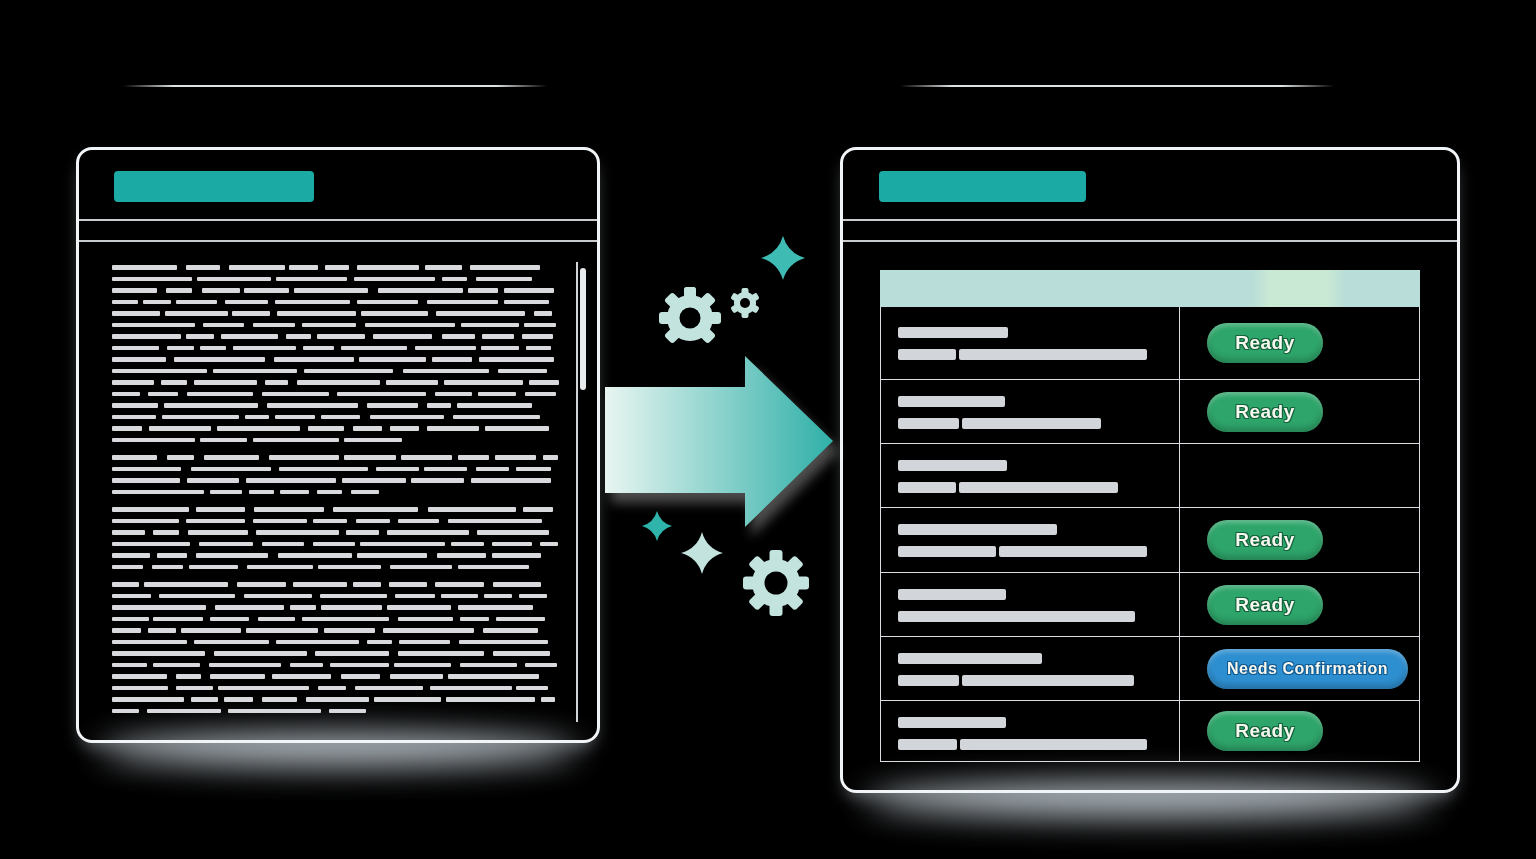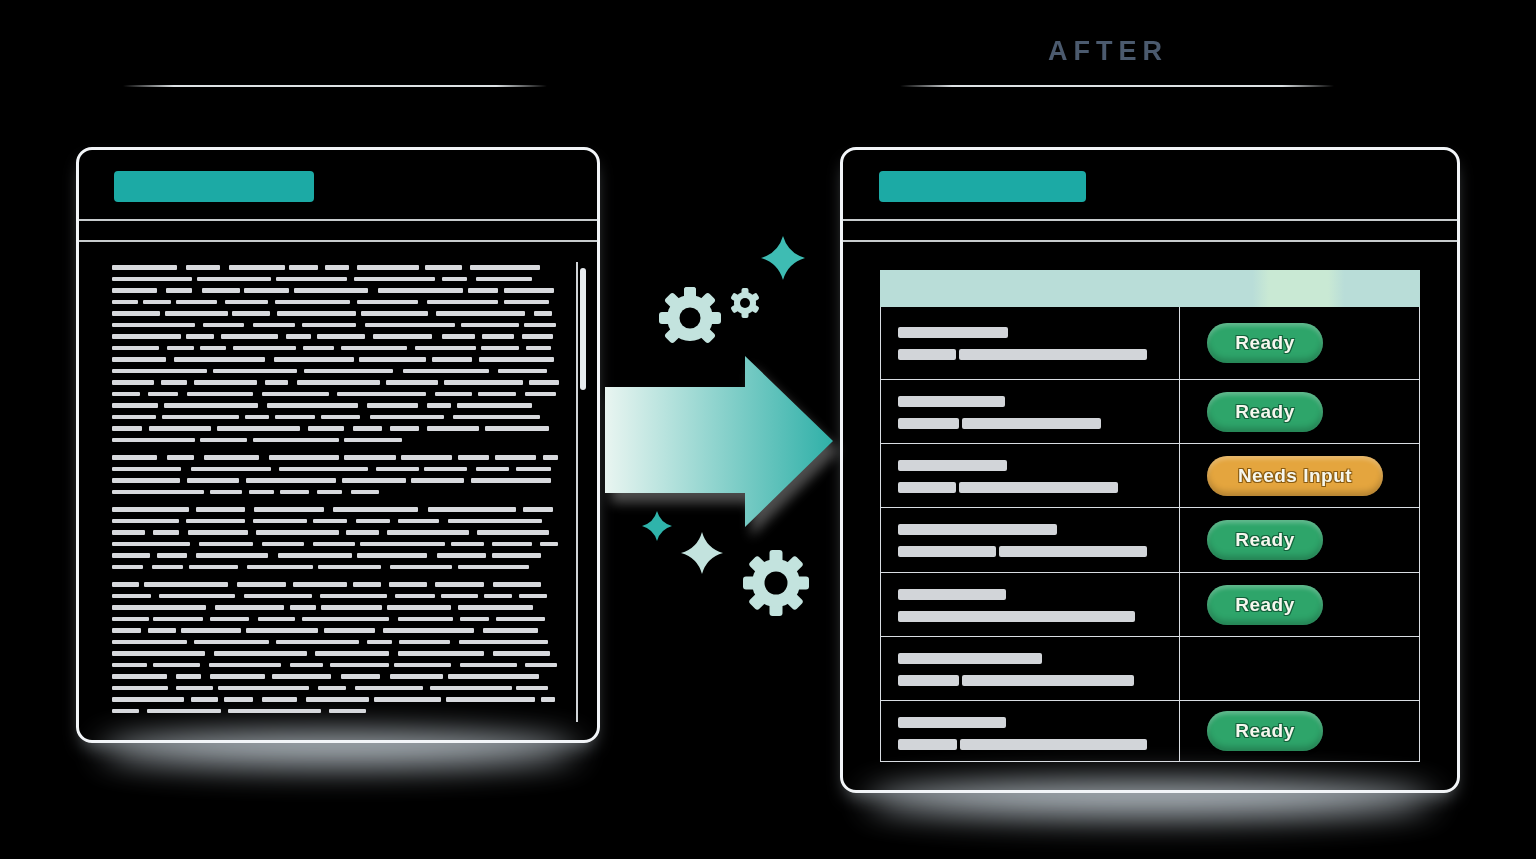--- a/index.html
+++ b/index.html
@@ -66,21 +66,20 @@
 
   
   #transform-art{position:absolute;left:598px;top:228px;width:252px;height:404px;}
 </style>
 </head>
 <body>
 
 <div class="stage">
 
   <div class="sec-underline" id="before-underline"></div>
-  <div class="sec-title" id="after-title">AFTER</div>
   <div class="sec-underline" id="after-underline"></div>
 
   <div class="window-shadow" id="before-shadow"></div>
   <div class="window-shadow" id="after-shadow"></div>
 
   <div class="window" id="before-window">
     <div class="title-pill"></div>
     <div class="rule rule-1"></div>
     <div class="rule rule-2"></div>
     <div class="doc">
@@ -209,23 +208,20 @@
     <div class="cell-right">
       <div class="badge" style="background: rgb(46, 165, 106); width: 116px; font-size: 19px; text-shadow: rgb(20, 98, 60) 1px 1px 0px, rgb(20, 98, 60) -1px 1px 0px, rgb(20, 98, 60) 1px -1px 0px, rgb(20, 98, 60) -1px -1px 0px;">Ready</div>
     </div>
   </div>
 
   <div class="t-row" style="height: 64px;">
     <div class="cell-left">
       <span class="bar bar-title" style="width: 109px;"></span>
       <span class="bar-meta"><span class="bar" style="width: 58px;"></span><span class="bar" style="width: 159px;"></span></span>
     </div>
-    <div class="cell-right">
-      <div class="badge" style="background: rgb(228, 165, 62); width: 176px; font-size: 19px; text-shadow: rgb(138, 92, 18) 1px 1px 0px, rgb(138, 92, 18) -1px 1px 0px, rgb(138, 92, 18) 1px -1px 0px, rgb(138, 92, 18) -1px -1px 0px;">Needs Input</div>
-    </div>
   </div>
 
   <div class="t-row" style="height: 65px;">
     <div class="cell-left">
       <span class="bar bar-title" style="width: 159px;"></span>
       <span class="bar-meta"><span class="bar" style="width: 98px;"></span><span class="bar" style="width: 148px;"></span></span>
     </div>
     <div class="cell-right">
       <div class="badge" style="background: rgb(46, 165, 106); width: 116px; font-size: 19px; text-shadow: rgb(20, 98, 60) 1px 1px 0px, rgb(20, 98, 60) -1px 1px 0px, rgb(20, 98, 60) 1px -1px 0px, rgb(20, 98, 60) -1px -1px 0px;">Ready</div>
     </div>
@@ -239,20 +235,23 @@
     <div class="cell-right">
       <div class="badge" style="background: rgb(46, 165, 106); width: 116px; font-size: 19px; text-shadow: rgb(20, 98, 60) 1px 1px 0px, rgb(20, 98, 60) -1px 1px 0px, rgb(20, 98, 60) 1px -1px 0px, rgb(20, 98, 60) -1px -1px 0px;">Ready</div>
     </div>
   </div>
 
   <div class="t-row" style="height: 64px;">
     <div class="cell-left">
       <span class="bar bar-title" style="width: 144px;"></span>
       <span class="bar-meta"><span class="bar" style="width: 61px;"></span><span class="bar" style="width: 172px;"></span></span>
     </div>
+    <div class="cell-right">
+      <div class="badge" style="background: rgb(46, 143, 208); width: 201px; font-size: 16px; text-shadow: rgb(16, 90, 146) 1px 1px 0px, rgb(16, 90, 146) -1px 1px 0px, rgb(16, 90, 146) 1px -1px 0px, rgb(16, 90, 146) -1px -1px 0px;">Needs Confirmation</div>
+    </div>
   </div>
 
   <div class="t-row" style="height: 61px;">
     <div class="cell-left">
       <span class="bar bar-title" style="width: 108px;"></span>
       <span class="bar-meta"><span class="bar" style="width: 59px;"></span><span class="bar" style="width: 187px;"></span></span>
     </div>
     <div class="cell-right">
       <div class="badge" style="background: rgb(46, 165, 106); width: 116px; font-size: 19px; text-shadow: rgb(20, 98, 60) 1px 1px 0px, rgb(20, 98, 60) -1px 1px 0px, rgb(20, 98, 60) 1px -1px 0px, rgb(20, 98, 60) -1px -1px 0px;">Ready</div>
     </div>

